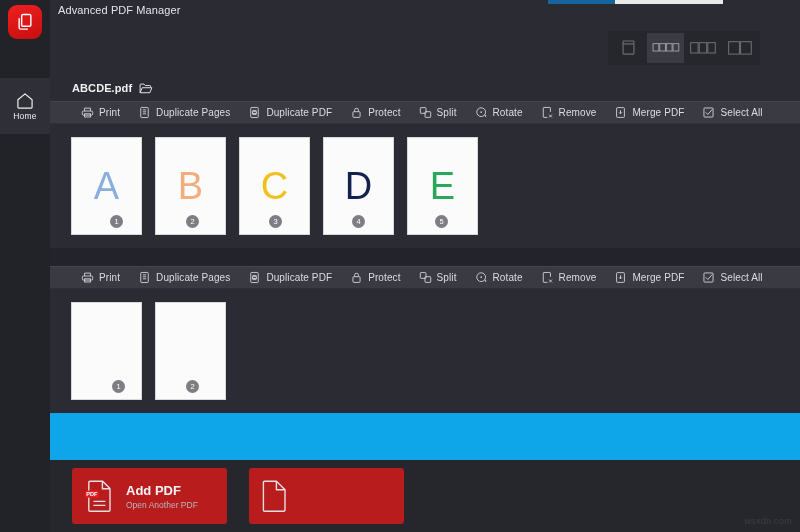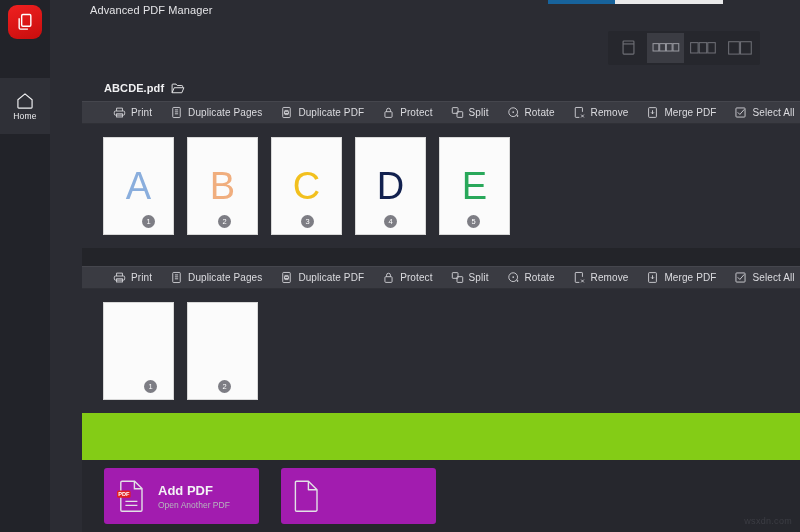--- a/index.html
+++ b/index.html
@@ -56,21 +56,20 @@
   .rail-item.active { background: #2f3037; color: #f1f1f3; }
   .rail-item .rlabel { font-size: 8.5px; letter-spacing: .2px; }
 
   
   .main {
     flex: 1 1 auto; height: 532px;
     position: relative;
     background: #2b2c33;
     display: flex; flex-direction: column;
     overflow: hidden;
-    margin-left: 32px;
   }
   .titlebar {
     height: 20px; flex: 0 0 20px;
     background: #2b2c33;
     display: flex; align-items: center;
     padding-left: 8px;
   }
   .titlebar .apptitle {
     font-size: 11px; color: #e4e4e7; letter-spacing: .1px;
   }
@@ -93,21 +92,21 @@
     width: 37px; height: 30px;
     display: flex; align-items: center; justify-content: center;
     cursor: pointer;
   }
   .viewbtn.active { background: #3b3c43; }
 
   
   .content {
     flex: 1 1 auto;
     overflow: hidden;
-    background: #84cc16;
+    background: #0ea5e9;
   }
 
   .doc-section { margin-bottom: 0; }
   .doc-head {
     height: 26px;
     display: flex; align-items: center;
     gap: 7px;
     padding-left: 22px;
     background: #2b2c33;
   }
@@ -171,21 +170,21 @@
   .bottombar {
     flex: 0 0 72px;
     height: 72px;
     background: #26272d;
     display: flex; align-items: center;
     gap: 22px;
     padding-left: 22px;
   }
   .bigbtn {
     width: 155px; height: 56px;
-    background: #a21caf;
+    background: #b91c1c;
     border-radius: 3px;
     display: flex; align-items: center;
     gap: 11px;
     padding-left: 12px;
     cursor: pointer;
   }
   .bigbtn .btxt { display: flex; flex-direction: column; gap: 2px; }
   .bigbtn .bt-title { font-size: 13px; color: #f3f3f5; font-weight: bold; }
   .bigbtn .bt-sub { font-size: 8.5px; color: #b6b7bd; }
 

